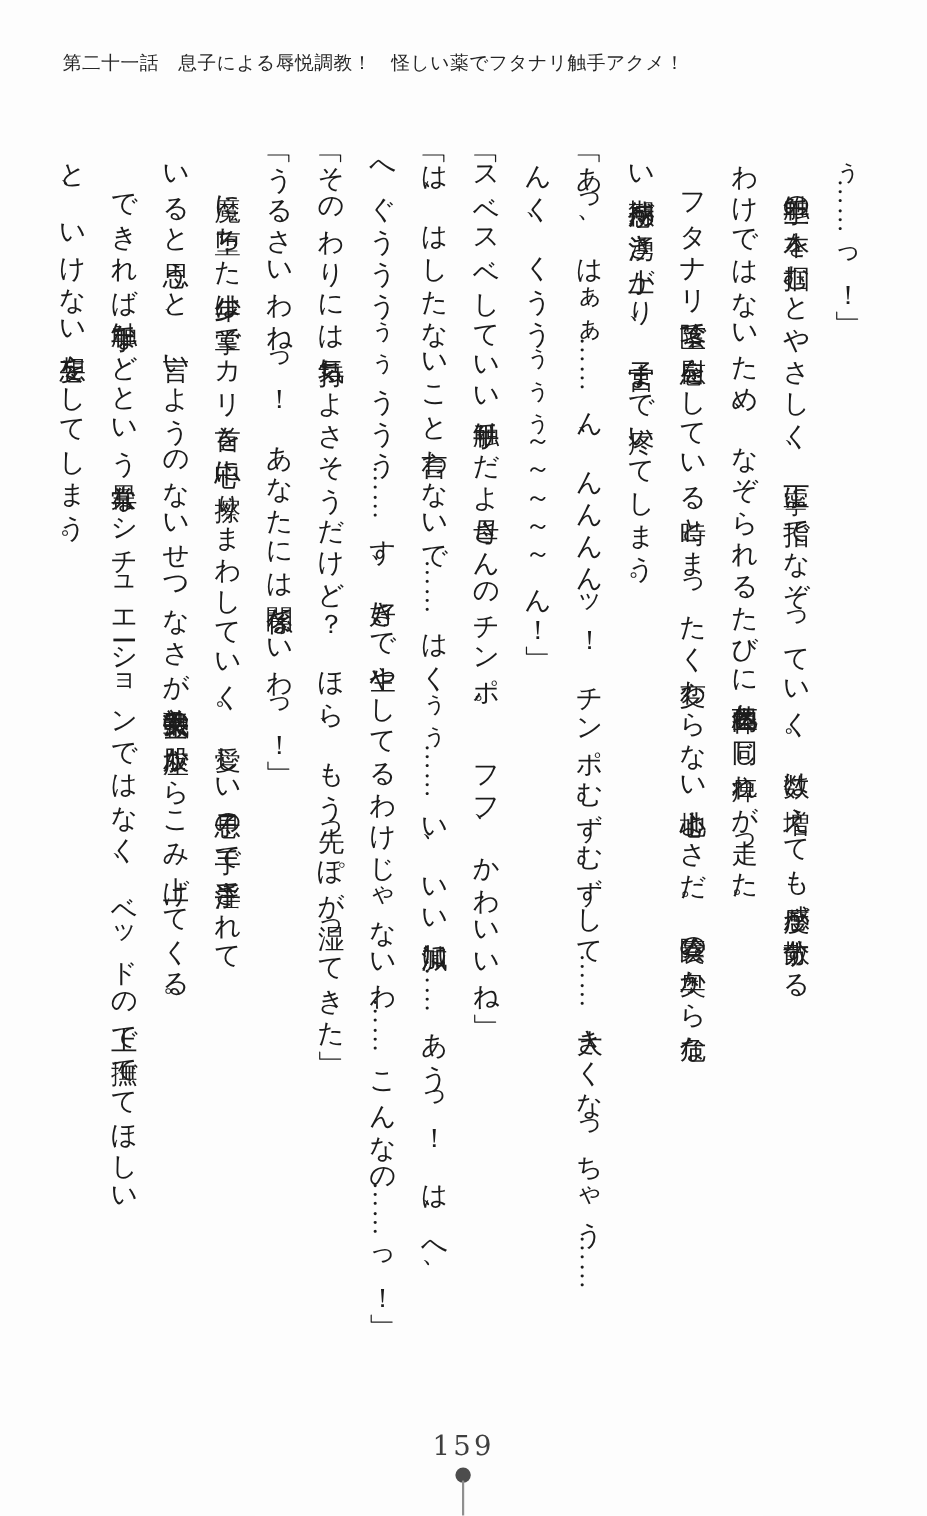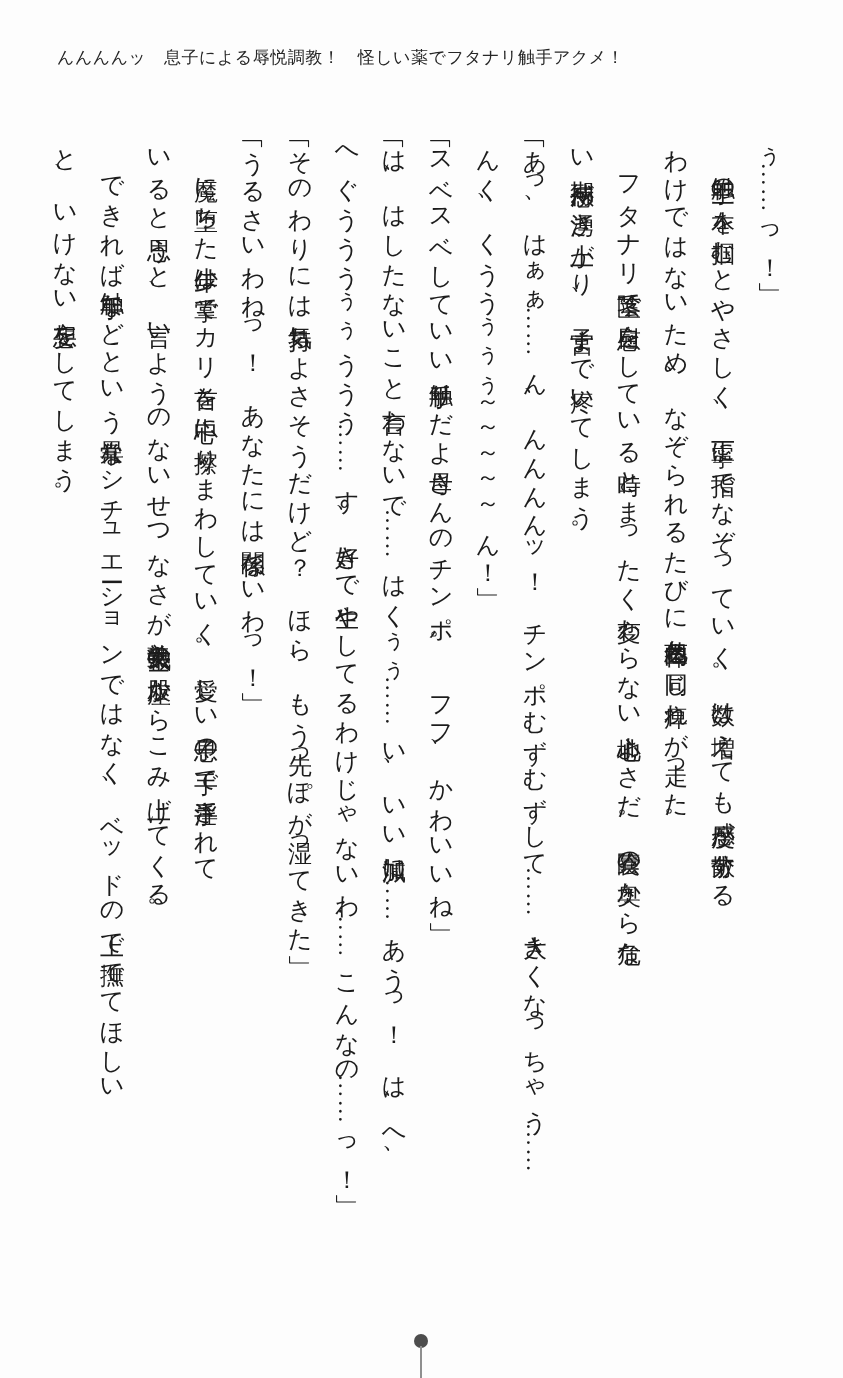--- a/index.html
+++ b/index.html
@@ -70,21 +70,21 @@
     width: 2px;
     height: 32px;
     background: #8f8f8f;
   }
 </style>
 </head>
 <body>
 
 <div class="page">
 
-  <div class="chapter-header">んんんんッ　息子による辱悦調教！　怪しい薬でフタナリ触手アクメ！</div>
+  <div class="chapter-header">第二十一話　息子による辱悦調教！　怪しい薬でフタナリ触手アクメ！</div>
 
   <div class="body-text">
 
   <div class="col">ぅ……っ！」</div>
       <div class="col indent">触手の一本を掴むとやさしく、丁寧に指でなぞっていく。数は増えても感度が分散する</div>
       <div class="col">わけではないため、なぞられるたびに包茎肉棒と同じ痺れが走った。</div>
       <div class="col indent">フタナリ陰茎で自慰をしている時とまったく変わらない心地よさだ。陰嚢の奥から危な</div>
       <div class="col">い期待感が湧き上がり、子宮まで疼いてしまう。</div>
       <div class="col">「あっ、はぁぁ……ん、んんんんッ！　チンポむずむずして……大きくなっちゃう……</div>
       <div class="col">んく、くううぅぅぅ～～～～～ん！」</div>
@@ -92,17 +92,18 @@
       <div class="col">「は、はしたないこと言わないで……はくぅぅ……い、いい加減に……あうっ！　は、へ、</div>
       <div class="col">へぐうううぅぅううう……す、好きで生やしてるわけじゃないわ……こんなの……っ！」</div>
       <div class="col">「そのわりには気持ちよさそうだけど？　ほら、もう先っぽが湿ってきた」</div>
       <div class="col">「うるさいわねっ！　あなたには関係ないわっ！」</div>
       <div class="col indent">魔に堕ちた少年は掌でカリ首を中心に擦りまわしていく。愛しい息子の手で手淫されて</div>
       <div class="col">いると思うと、言いようのないせつなさが美熟女戦士の股座からこみ上げてくる。</div>
       <div class="col indent">できれば触手などという異常なシチュエーションではなく、ベッドの上で撫でてほしい</div>
       <div class="col">と、いけない妄想をしてしまう。</div>
     </div>
 
+  <div class="page-number">159</div>
 
   <div class="page-dot"></div>
   <div class="page-stem"></div>
 
 </div>
 
 </body></html>

